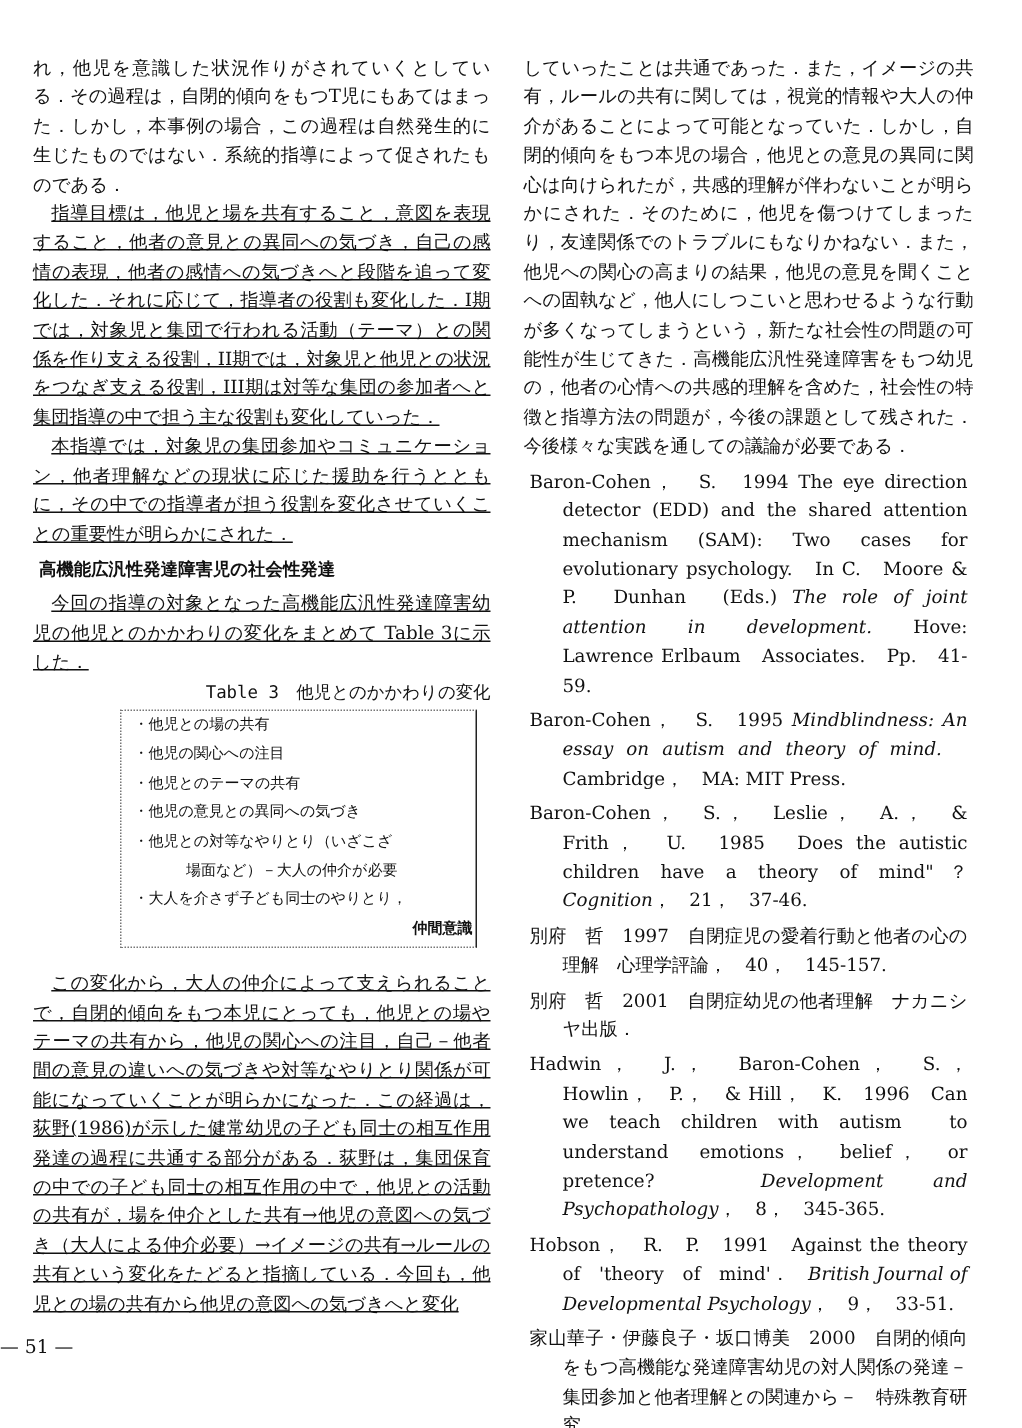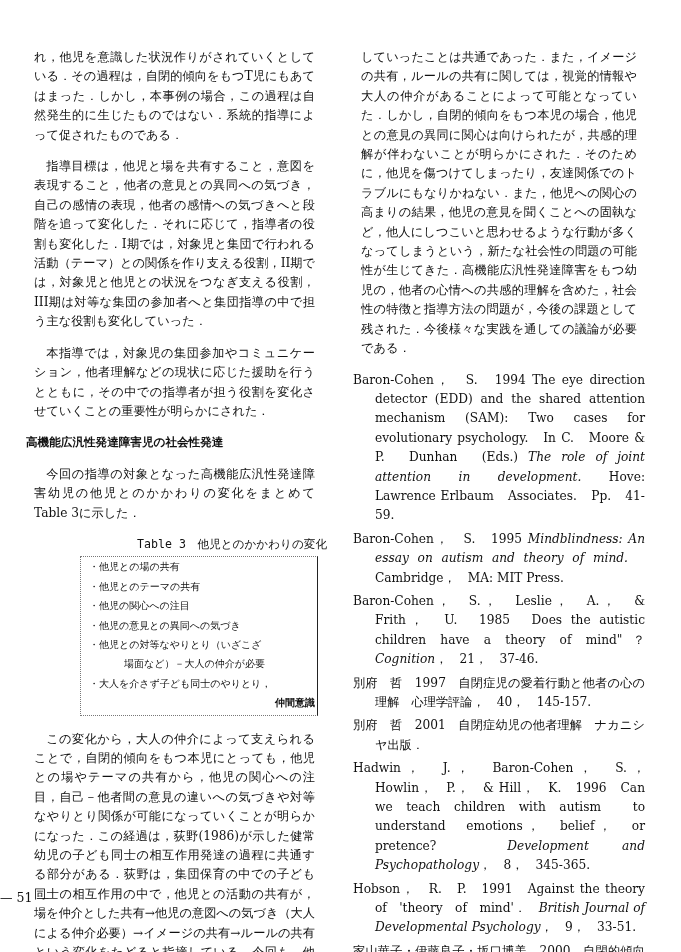--- a/index.html
+++ b/index.html
@@ -1,22 +1,22 @@
 <!DOCTYPE html>
 <html><head>
 <meta charset="utf-8">
 <style>
   html, body { margin:0; padding:0; background:#ffffff; }
   body { width:681px; height:952px; position:relative; overflow:hidden;
          font-family: "DejaVu Serif", "Liberation Serif", serif; color:#111; }
   .col { position:absolute; top:36px; font-size:12.2px; line-height:19.4px; }
   .col-left { left:22px; width:305px; }
   .col-right { left:349px; width:300px; }
-  .p { margin:12px; text-align:justify; }
-  .indent { text-indent:1em; }
+  .p { margin:0; text-align:justify; }
+  .indent { text-indent:1em;text-decoration:underline; }
   .subhead { margin:4px; font-weight:bold; font-family:"DejaVu Sans","Liberation Sans",sans-serif; font-size:11.6px; }
   .table-caption { margin:0; text-align:right; font-family:"DejaVu Sans Mono","Liberation Mono",monospace; font-size:11.6px; padding-left:20px; }
   .table-box { margin:2px 0 0 58px; width:226px; border:1px dotted #777; border-right:1.5px solid #222; padding:0 2px 2px 8px; font-family:"DejaVu Sans","Liberation Sans",sans-serif; font-size:10px; line-height:19.4px; }
   .table-item { margin:0; }
   .table-item .cont { display:block; padding-left:3.5em; }
   .table-item .cont-right { display:block; text-align:right;font-weight:bold; }
   .after-table { margin-top:14px; }
   .ref-head { margin:18px 0 4px 0; text-align:center; font-family:"DejaVu Sans","Liberation Sans",sans-serif; font-size:12px; }
   .ref { margin:4px; padding-left:1.8em; text-indent:-1.8em; text-align:justify; }
   .ital { font-style:italic; }
@@ -28,22 +28,22 @@
 <div class="col col-left">
   <p class="p">れ，他児を意識した状況作りがされていくとしている．その過程は，自閉的傾向をもつT児にもあてはまった．しかし，本事例の場合，この過程は自然発生的に生じたものではない．系統的指導によって促されたものである．</p>
   <p class="p indent">指導目標は，他児と場を共有すること，意図を表現すること，他者の意見との異同への気づき，自己の感情の表現，他者の感情への気づきへと段階を追って変化した．それに応じて，指導者の役割も変化した．I期では，対象児と集団で行われる活動（テーマ）との関係を作り支える役割，II期では，対象児と他児との状況をつなぎ支える役割，III期は対等な集団の参加者へと集団指導の中で担う主な役割も変化していった．</p>
   <p class="p indent">本指導では，対象児の集団参加やコミュニケーション，他者理解などの現状に応じた援助を行うとともに，その中での指導者が担う役割を変化させていくことの重要性が明らかにされた．</p>
   <p class="subhead">高機能広汎性発達障害児の社会性発達</p>
   <p class="p indent">今回の指導の対象となった高機能広汎性発達障害幼児の他児とのかかわりの変化をまとめて Table 3に示した．</p>
 
   <p class="table-caption">Table 3　他児とのかかわりの変化</p>
   <div class="table-box">
     <p class="table-item"><span>・他児との場の共有</span></p>
+    <p class="table-item"><span>・他児の関心への注目</span></p>
     <p class="table-item"><span>・他児とのテーマの共有</span></p>
-    <p class="table-item"><span>・他児の関心への注目</span></p>
     <p class="table-item"><span>・他児の意見との異同への気づき</span></p>
     <p class="table-item"><span>・他児との対等なやりとり（いざこざ</span><span class="cont">場面など）－大人の仲介が必要</span></p>
     <p class="table-item"><span>・大人を介さず子ども同士のやりとり，</span><span class="cont-right">仲間意識</span></p>
   </div>
 
   <p class="p indent after-table">この変化から，大人の仲介によって支えられることで，自閉的傾向をもつ本児にとっても，他児との場やテーマの共有から，他児の関心への注目，自己－他者間の意見の違いへの気づきや対等なやりとり関係が可能になっていくことが明らかになった．この経過は，荻野(1986)が示した健常幼児の子ども同士の相互作用発達の過程に共通する部分がある．荻野は，集団保育の中での子ども同士の相互作用の中で，他児との活動の共有が，場を仲介とした共有→他児の意図への気づき（大人による仲介必要）→イメージの共有→ルールの共有という変化をたどると指摘している．今回も，他児との場の共有から他児の意図への気づきへと変化</p>
 </div>
 
 <div class="col col-right">
   <p class="p">していったことは共通であった．また，イメージの共有，ルールの共有に関しては，視覚的情報や大人の仲介があることによって可能となっていた．しかし，自閉的傾向をもつ本児の場合，他児との意見の異同に関心は向けられたが，共感的理解が伴わないことが明らかにされた．そのために，他児を傷つけてしまったり，友達関係でのトラブルにもなりかねない．また，他児への関心の高まりの結果，他児の意見を聞くことへの固執など，他人にしつこいと思わせるような行動が多くなってしまうという，新たな社会性の問題の可能性が生じてきた．高機能広汎性発達障害をもつ幼児の，他者の心情への共感的理解を含めた，社会性の特徴と指導方法の問題が，今後の課題として残された．今後様々な実践を通しての議論が必要である．</p>

